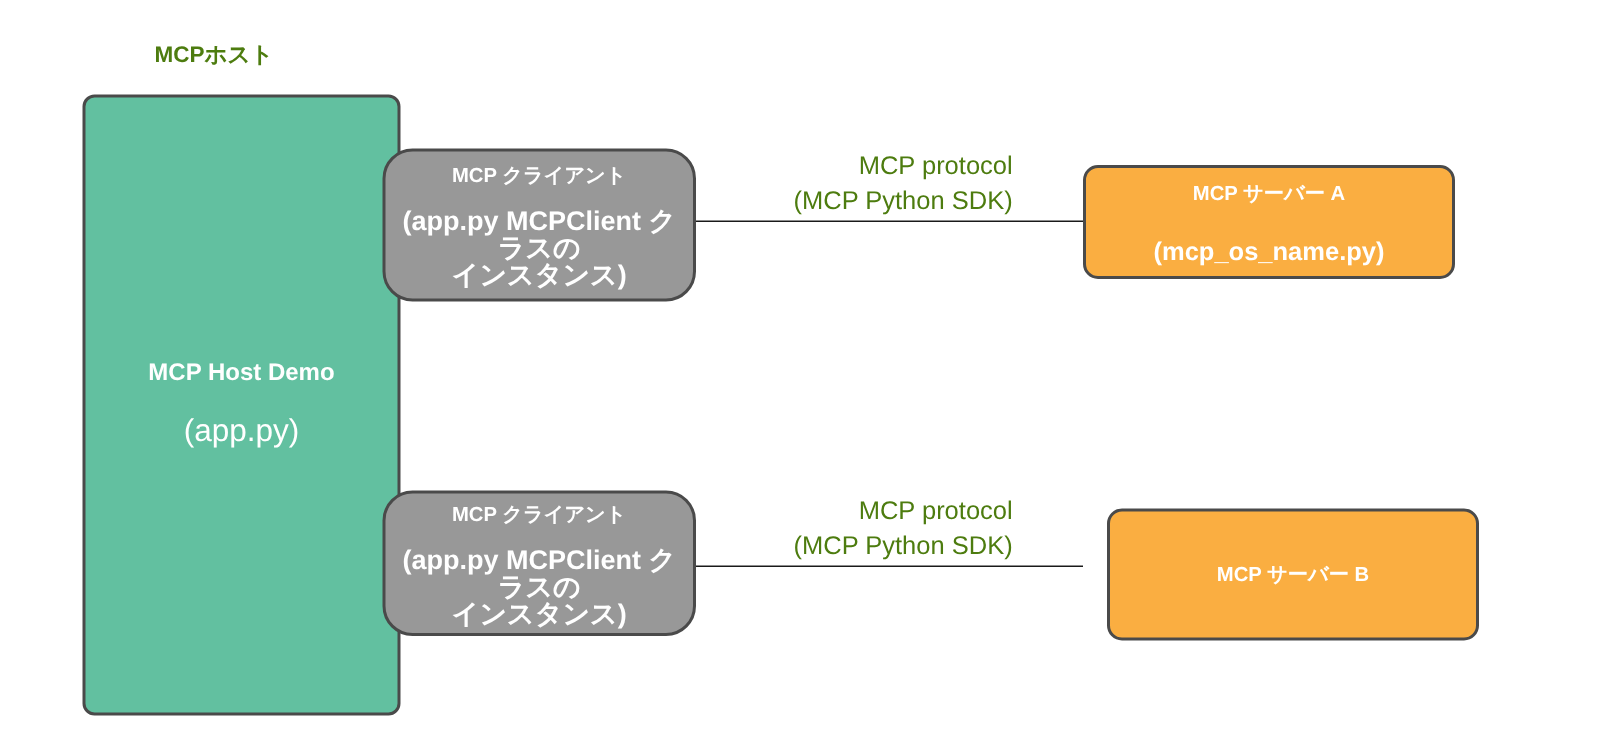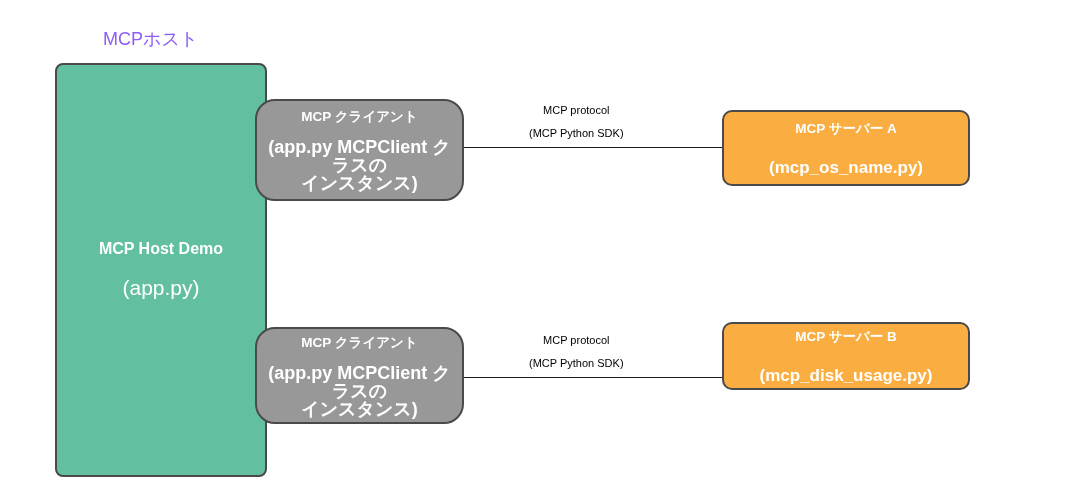--- a/index.html
+++ b/index.html
@@ -23,23 +23,24 @@
     flex-direction: column;
     align-items: center;
     justify-content: center;
     text-align: center;
     color: #ffffff;
   }
   .group-label {
     position: absolute;
     left: 103px;
     top: 27px;
-    font-size: 18px;
-    color: #8b5cf6;
+    font-size: 15px;
+    color: #4d7c0f;
     white-space: nowrap;
+    font-weight: bold;
   }
   .host-box {
     left: 55px;
     top: 63px;
     width: 212px;
     height: 414px;
     border-radius: 8px;
     z-index: 1;
   }
   .host-title {
@@ -64,21 +65,21 @@
   .client-2 { top: 327px; height: 97px; }
   .server-box {
     left: 722px;
     width: 248px;
     border-radius: 10px;
     z-index: 2;
     padding: 4px 10px;
     gap: 20px;
   }
   .server-a { top: 110px; height: 76px; }
-  .server-b { top: 322px; height: 68px; }
+  .server-b { top: 339px; height: 88px; margin-left: 16px; }
   .box-title {
     font-size: 13.5px;
     font-weight: bold;
     line-height: 18px;
   }
   .box-subtitle {
     font-size: 18px;
     font-weight: bold;
     line-height: 18px;
     margin-top: 12px;
@@ -95,24 +96,24 @@
     width: 258px;
     height: 0;
     border-top: 1.5px solid #1a1a1a;
     z-index: 0;
   }
   .connector-1 { top: 147px; }
   .connector-2 { top: 377px; }
   .connector-label {
     position: absolute;
     left: 529px;
-    font-size: 11px;
+    font-size: 17px;
     line-height: 23px;
-    color: #000000;
-    text-align: center;
+    color: #4d7c0f;
+    text-align: right;
     white-space: nowrap;
   }
   .label-1 { top: 99px; }
   .label-2 { top: 329px; }
 </style>
 </head>
 <body>
 
 <div class="canvas">
 
@@ -152,16 +153,15 @@
     <span>(MCP Python SDK)</span>
   </div>
 
   <div class="box server-box server-a" style="background-color: rgb(250, 174, 65);">
     <div class="box-title">MCP サーバー A</div>
     <div class="box-subtitle server-subtitle">(mcp_os_name.py)</div>
   </div>
 
   <div class="box server-box server-b" style="background-color: rgb(250, 174, 65);">
     <div class="box-title">MCP サーバー B</div>
-    <div class="box-subtitle server-subtitle">(mcp_disk_usage.py)</div>
   </div>
 
 </div>
 
 </body></html>

